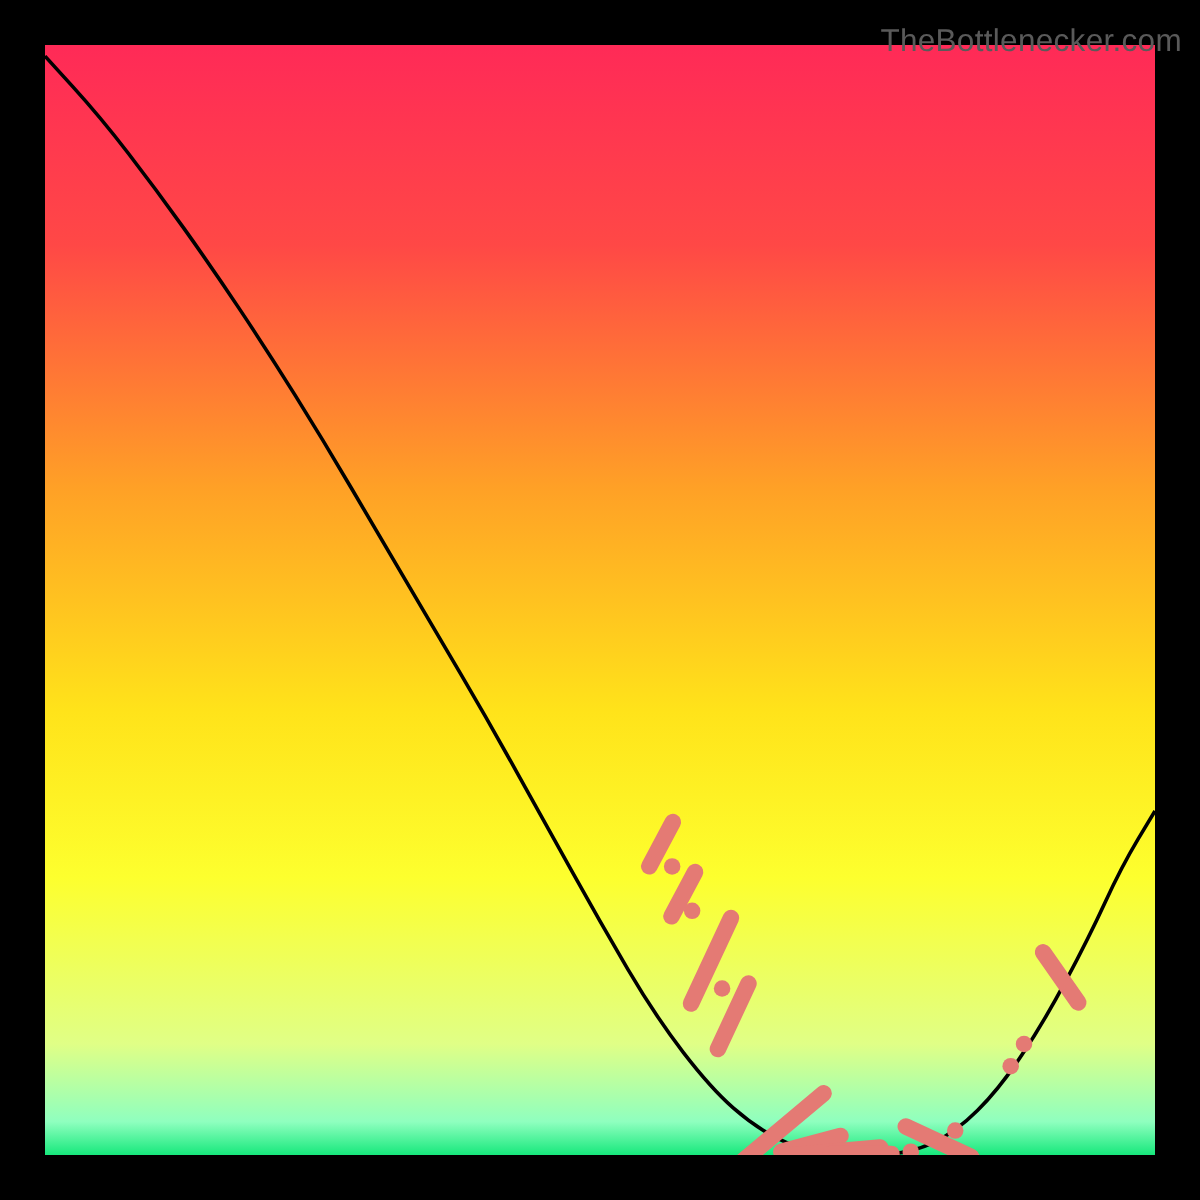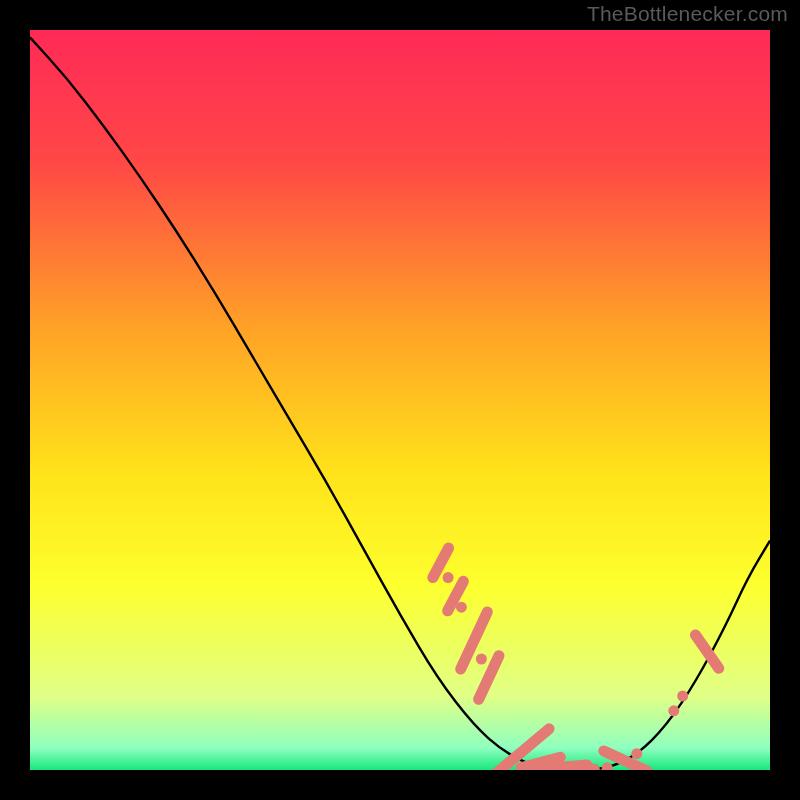--- a/index.html
+++ b/index.html
@@ -6,21 +6,21 @@
   body {
     width: 800px;
     height: 800px;
     background: #000;
     position: relative;
     font-family: Arial, sans-serif;
     overflow: hidden;
   }
   .watermark {
     position: absolute;
-    top: 2px;
+    top: 16px;
     right: 12px;
     color: #5a5a5a;
     font-size: 21px;
     font-weight: 500;
     letter-spacing: 0.2px;
     z-index: 10;
   }
   .plot-area {
     position: absolute;
     left: 30px;

